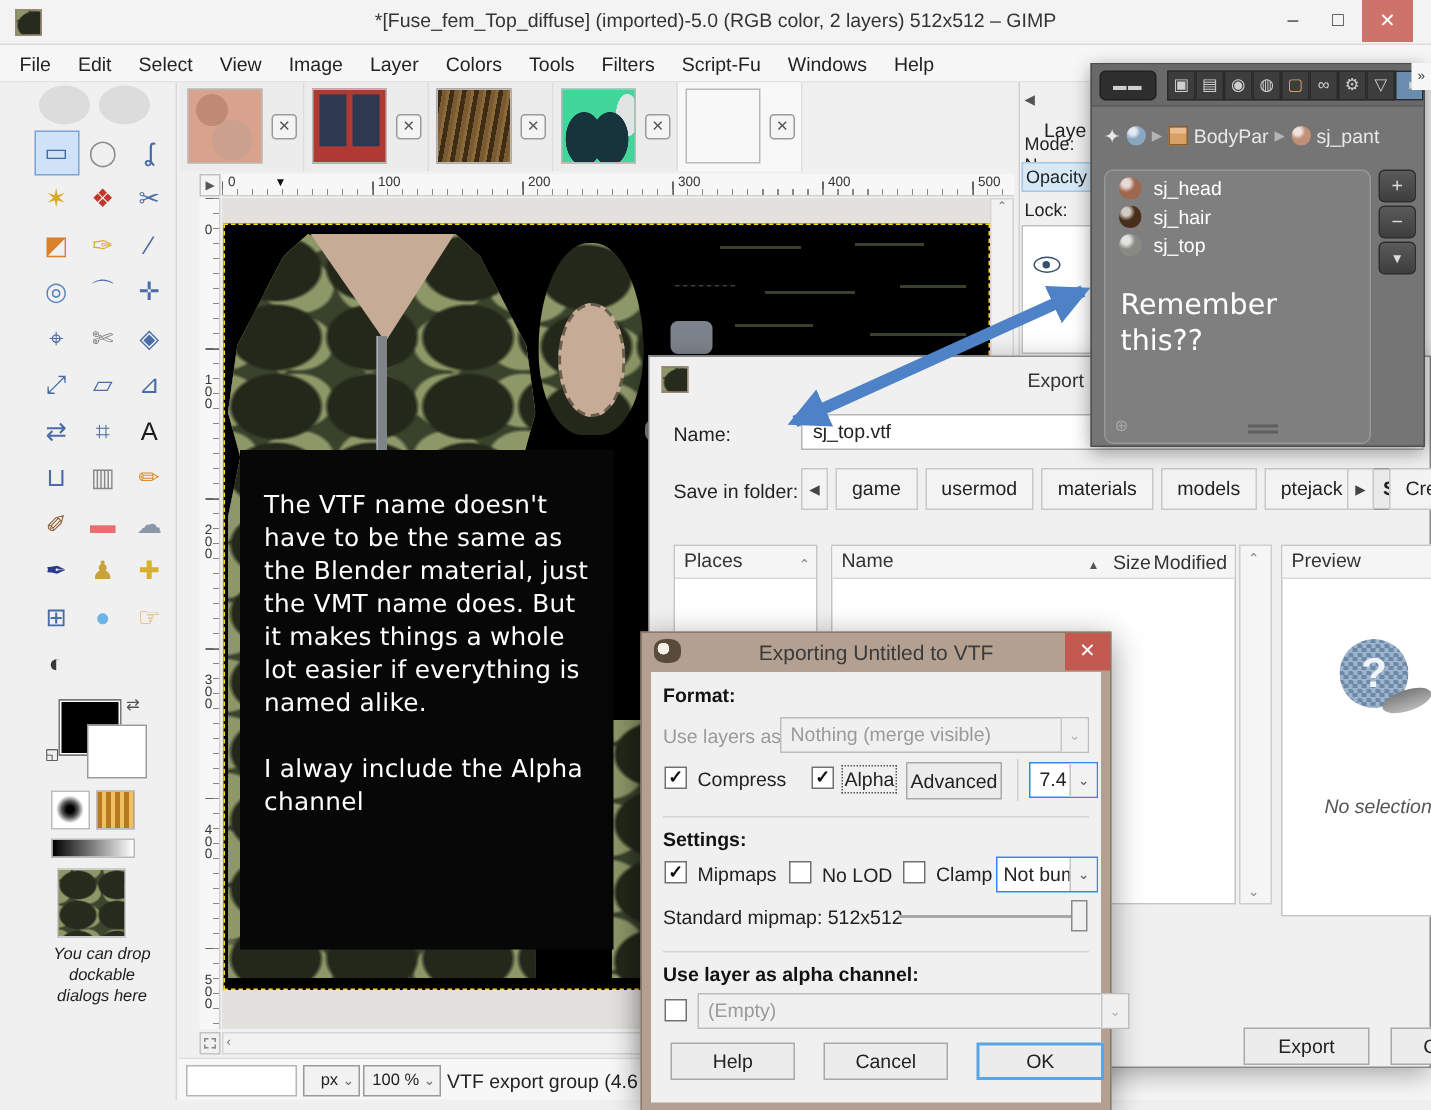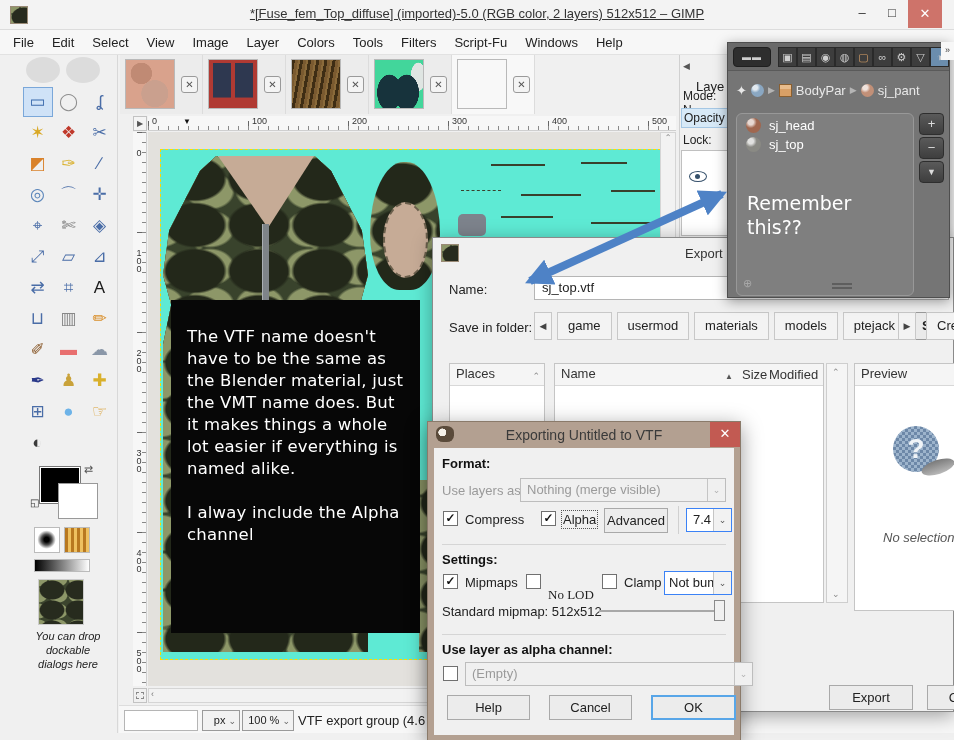--- a/index.html
+++ b/index.html
@@ -20,21 +20,21 @@
     background-position:0 0, 9px 7px, 15px 13px, 3px 11px; }
   .camo-dense { background-color:#5c6547;
     background-image:
       radial-gradient(closest-side, #23281a 90%, transparent 100%),
       radial-gradient(closest-side, #8d9768 88%, transparent 100%),
       radial-gradient(closest-side, #39432c 90%, transparent 100%),
       radial-gradient(closest-side, #717c52 88%, transparent 100%);
     background-size:64px 46px, 50px 38px, 58px 44px, 34px 28px;
     background-position:0 0, 22px 16px, 36px 32px, 8px 26px; }
   #app-icon { left:10px; top:6px; width:18px; height:18px; border:1px solid #9a8a76; }
-  #title-text { left:0; top:6px; width:954px; text-align:center; color:#333;text-decoration:underline; }
+  #title-text { left:0; top:6px; width:954px; text-align:center; color:#333; }
   .win-btn { top:2px; height:24px; text-align:center; line-height:22px; color:#333; }
   #btn-min { left:848px; width:28px; }
   #btn-max { left:878px; width:28px; }
   #btn-close { left:908px; top:0px; width:34px; height:28px; background:#ce736a; color:#fff; line-height:28px; }
   #menubar { left:0; top:30px; width:954px; height:25px; background:#f7f7f7; display:flex; align-items:center; padding-left:4px; border-bottom:1px solid #e2e2e2; }
   #menubar .menu-item { padding:2px 9px; color:#222; }
 
   
   #toolbox { left:18px; top:55px; width:100px; height:678px; background:#f0f0f0; border-right:1px solid #d8d8d8; }
   .wilber-deco { top:2px; border-radius:50%; background:#dcdcdc; }
@@ -71,21 +71,21 @@
   #h-ruler { left:148px; top:116px; width:528px; height:15px; background:#f7f7f7; border-bottom:1px solid #cfcfcf;
     background-image:repeating-linear-gradient(90deg,#888 0 1px,transparent 1px 10px), repeating-linear-gradient(90deg,#666 0 1px,transparent 1px 100px);
     background-size:100% 4px,100% 9px; background-position:0 100%,0 100%; background-repeat:repeat-x; }
   #h-ruler .rnum { position:absolute; top:0; font-size:9px; color:#333; }
   #ruler-marker { left:183px; top:117px; font-size:8px; color:#111; }
   #v-ruler { left:133px; top:132px; width:14px; height:554px; background:#f7f7f7; border-right:1px solid #cfcfcf;
     background-image:repeating-linear-gradient(180deg,#888 0 1px,transparent 1px 10px), repeating-linear-gradient(180deg,#666 0 1px,transparent 1px 100px);
     background-size:4px 100%,9px 100%; background-position:100% 0,100% 0; background-repeat:repeat-y; }
   #v-ruler .rnum { position:absolute; left:1px; font-size:9px; color:#333; writing-mode:vertical-rl; text-orientation:upright; letter-spacing:-2px; }
   #viewport { left:148px; top:132px; width:528px; height:554px; background:#e3e1dd; }
-  #canvas-image { left:12px; top:17px; width:511px; height:511px; border:1px dashed #ffd900; background-color:#5eead4; overflow:hidden; }
+  #canvas-image { left:1px; top:17px; width:511px; height:511px; border:1px dashed #ffd900; background-color:#000000; overflow:hidden; }
   #vest { left:2px; top:6px; width:205px; height:496px;
     clip-path:polygon(26% 0, 36% 2%, 50% 13%, 64% 2%, 74% 0, 82% 3%, 97% 15%, 100% 24%, 96% 30%, 100% 38%, 100% 100%, 0 100%, 0 38%, 4% 30%, 0 24%, 3% 15%, 18% 3%); }
   #vneck { left:57px; top:6px; width:96px; height:72px; background:#c6ab96; clip-path:polygon(0 0, 100% 0, 52% 100%); }
   #zipper { left:101px; top:74px; width:7px; height:228px; background:#7e8488; border-left:1px solid #aab0b4; }
   #hood { left:209px; top:12px; width:70px; height:128px; border-radius:48% 48% 42% 42% / 56% 56% 44% 44%; }
   #hood-hole { position:absolute; left:13px; top:40px; width:45px; height:76px; border-radius:50%; background:#c6ab96; border:2px dashed #6a5f4c; }
   .gray-blob { background:#7d838c; border-radius:5px; }
   .st { position:absolute; height:2px; background:#39402c; }
   #note-box { left:10px; top:150px; width:249px; height:333px; background:#070707; color:#fff; padding:26px 14px 0 16px; font-family:"DejaVu Sans", sans-serif; font-size:16.5px; line-height:1.33; letter-spacing:0.2px; }
   #note-box p + p { margin-top:22px; }
@@ -523,20 +523,24 @@
       <span>sj_pant</span>
     </div>
     <div class="abs" id="bl-listbox">
       <div>
 
       <div class="mat-row">
             <span class="sphere" style="background-color: rgb(160, 103, 79);"></span>
             <span>sj_head</span>
           </div>
           <div class="mat-row">
+            <span class="sphere" style="background-color: rgb(74, 46, 28);"></span>
+            <span>sj_hair</span>
+          </div>
+          <div class="mat-row">
             <span class="sphere" style="background-color: rgb(138, 138, 132);"></span>
             <span>sj_top</span>
           </div>
         </div>
       <div id="bl-annotation">Remember this??</div>
       <span id="bl-plus-mini">⊕</span>
       <span id="bl-grip"></span>
     </div>
     <div class="abs" id="bl-side-btns">
       <span class="bl-side-btn">+</span>
@@ -572,21 +576,21 @@
       <div class="abs dlg-btn" style="left:170px;top:60px;width:64px;">Advanced</div>
       <span class="vsep" style="left:244px;top:58px;height:28px;"></span>
       <div class="combo" style="left:252px;top:60px;width:46px;"><span>7.4</span><span class="dd">⌄</span></div>
 
       <span class="sep" style="top:96px;"></span>
       <span class="heading" style="top:104px;">Settings:</span>
 
       <span class="cb checked" style="left:9px;top:126px;"></span>
       <span class="gtk-label" style="left:31px;top:127px;">Mipmaps</span>
       <span class="cb" style="left:92px;top:126px;"></span>
-      <span class="gtk-label" style="left:114px;top:139px;font-family:Liberation Serif, serif;">No LOD</span>
+      <span class="gtk-label" style="left:114px;top:128px;">No LOD</span>
       <span class="cb" style="left:168px;top:126px;"></span>
       <span class="gtk-label" style="left:190px;top:127px;">Clamp</span>
       <div class="combo" style="left:230px;top:123px;width:68px;padding-left:4px;"><span>Not bump</span><span class="dd">⌄</span></div>
 
       <span class="gtk-label" style="left:8px;top:156px;">Standard mipmap: 512x512</span>
       <div id="slider-track"></div>
       <div id="slider-thumb"></div>
 
       <span class="sep" style="top:186px;"></span>
       <span class="heading" style="top:194px;">Use layer as alpha channel:</span>

